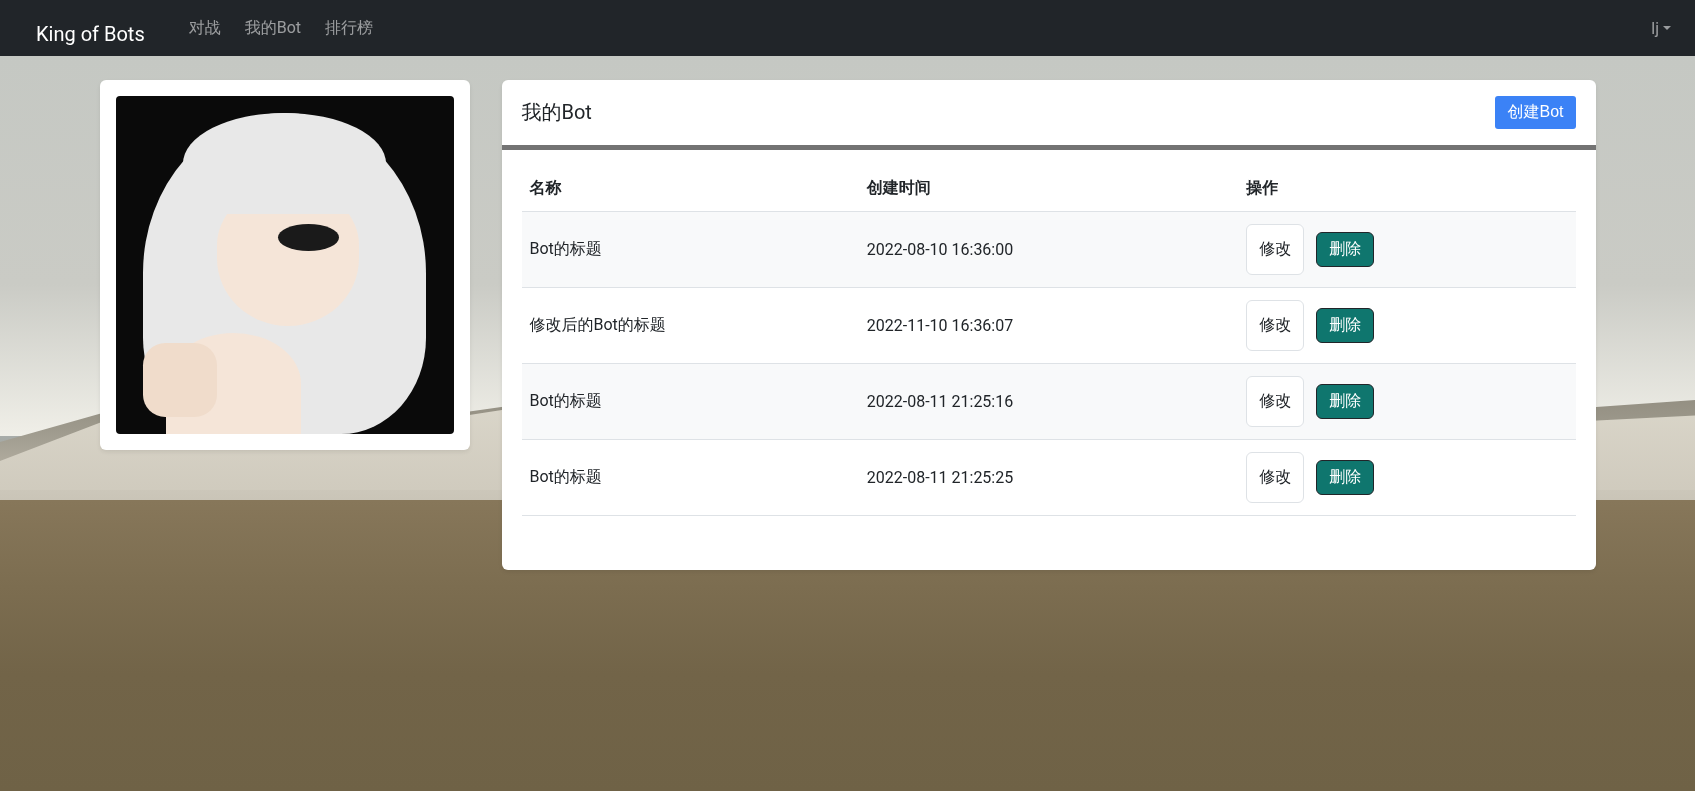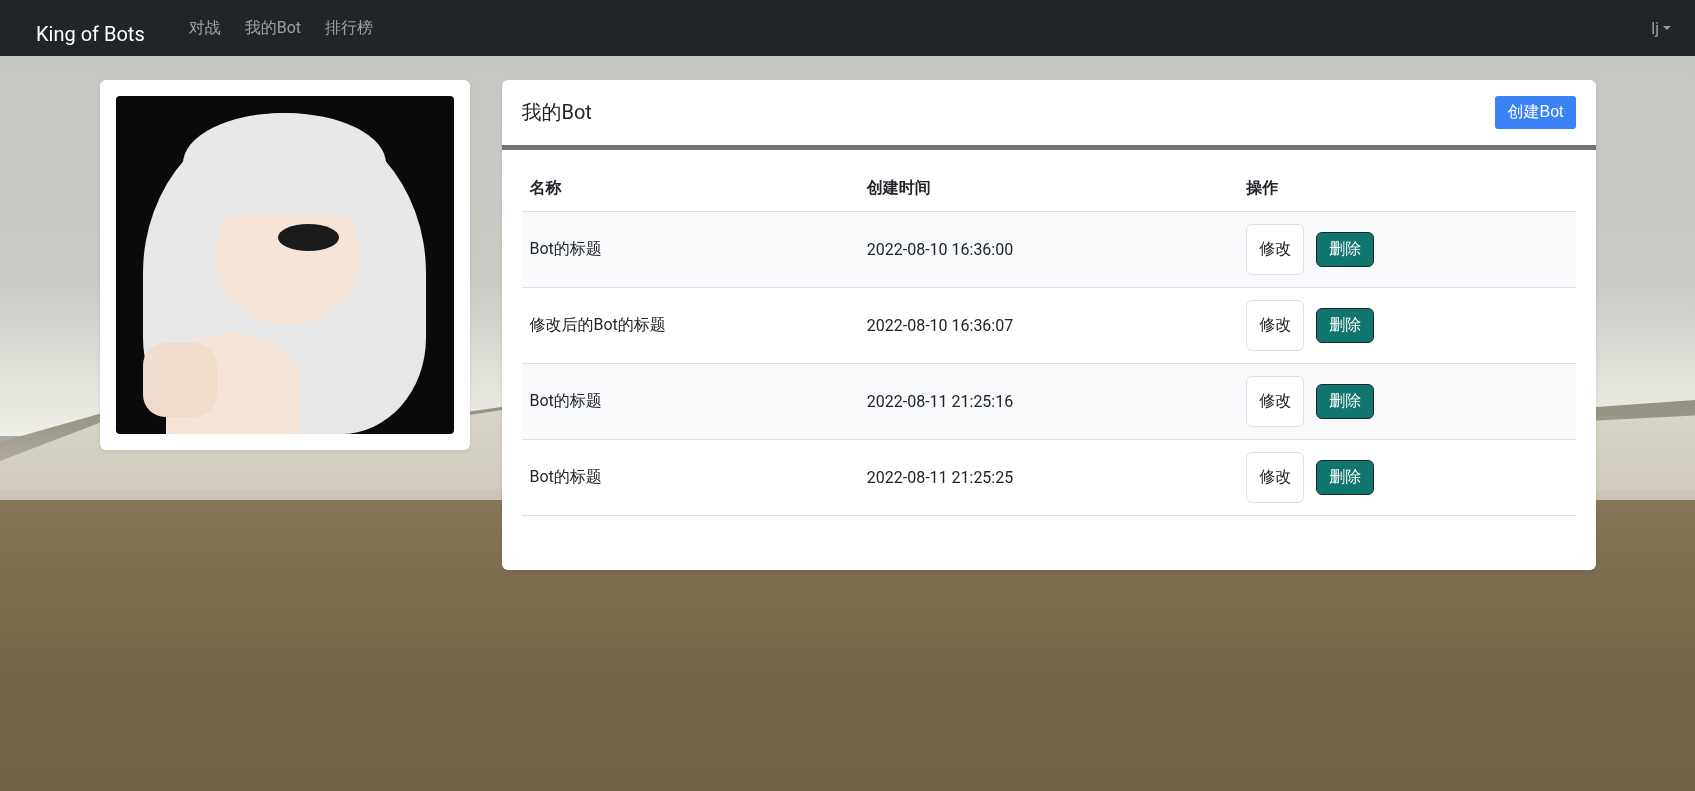--- a/index.html
+++ b/index.html
@@ -309,21 +309,21 @@
           </tr>
         </thead>
         <tbody id="bot-tbody">
         <tr>
               <td>Bot的标题</td>
               <td>2022-08-10 16:36:00</td>
               <td><button class="btn-edit">修改</button><button class="btn-delete">删除</button></td>
             </tr>
             <tr>
               <td>修改后的Bot的标题</td>
-              <td>2022-08-10 16:36:07</td>
+              <td>2022-11-10 16:36:07</td>
               <td><button class="btn-edit">修改</button><button class="btn-delete">删除</button></td>
             </tr>
             <tr>
               <td>Bot的标题</td>
               <td>2022-08-11 21:25:16</td>
               <td><button class="btn-edit">修改</button><button class="btn-delete">删除</button></td>
             </tr>
             <tr>
               <td>Bot的标题</td>
               <td>2022-08-11 21:25:25</td>

